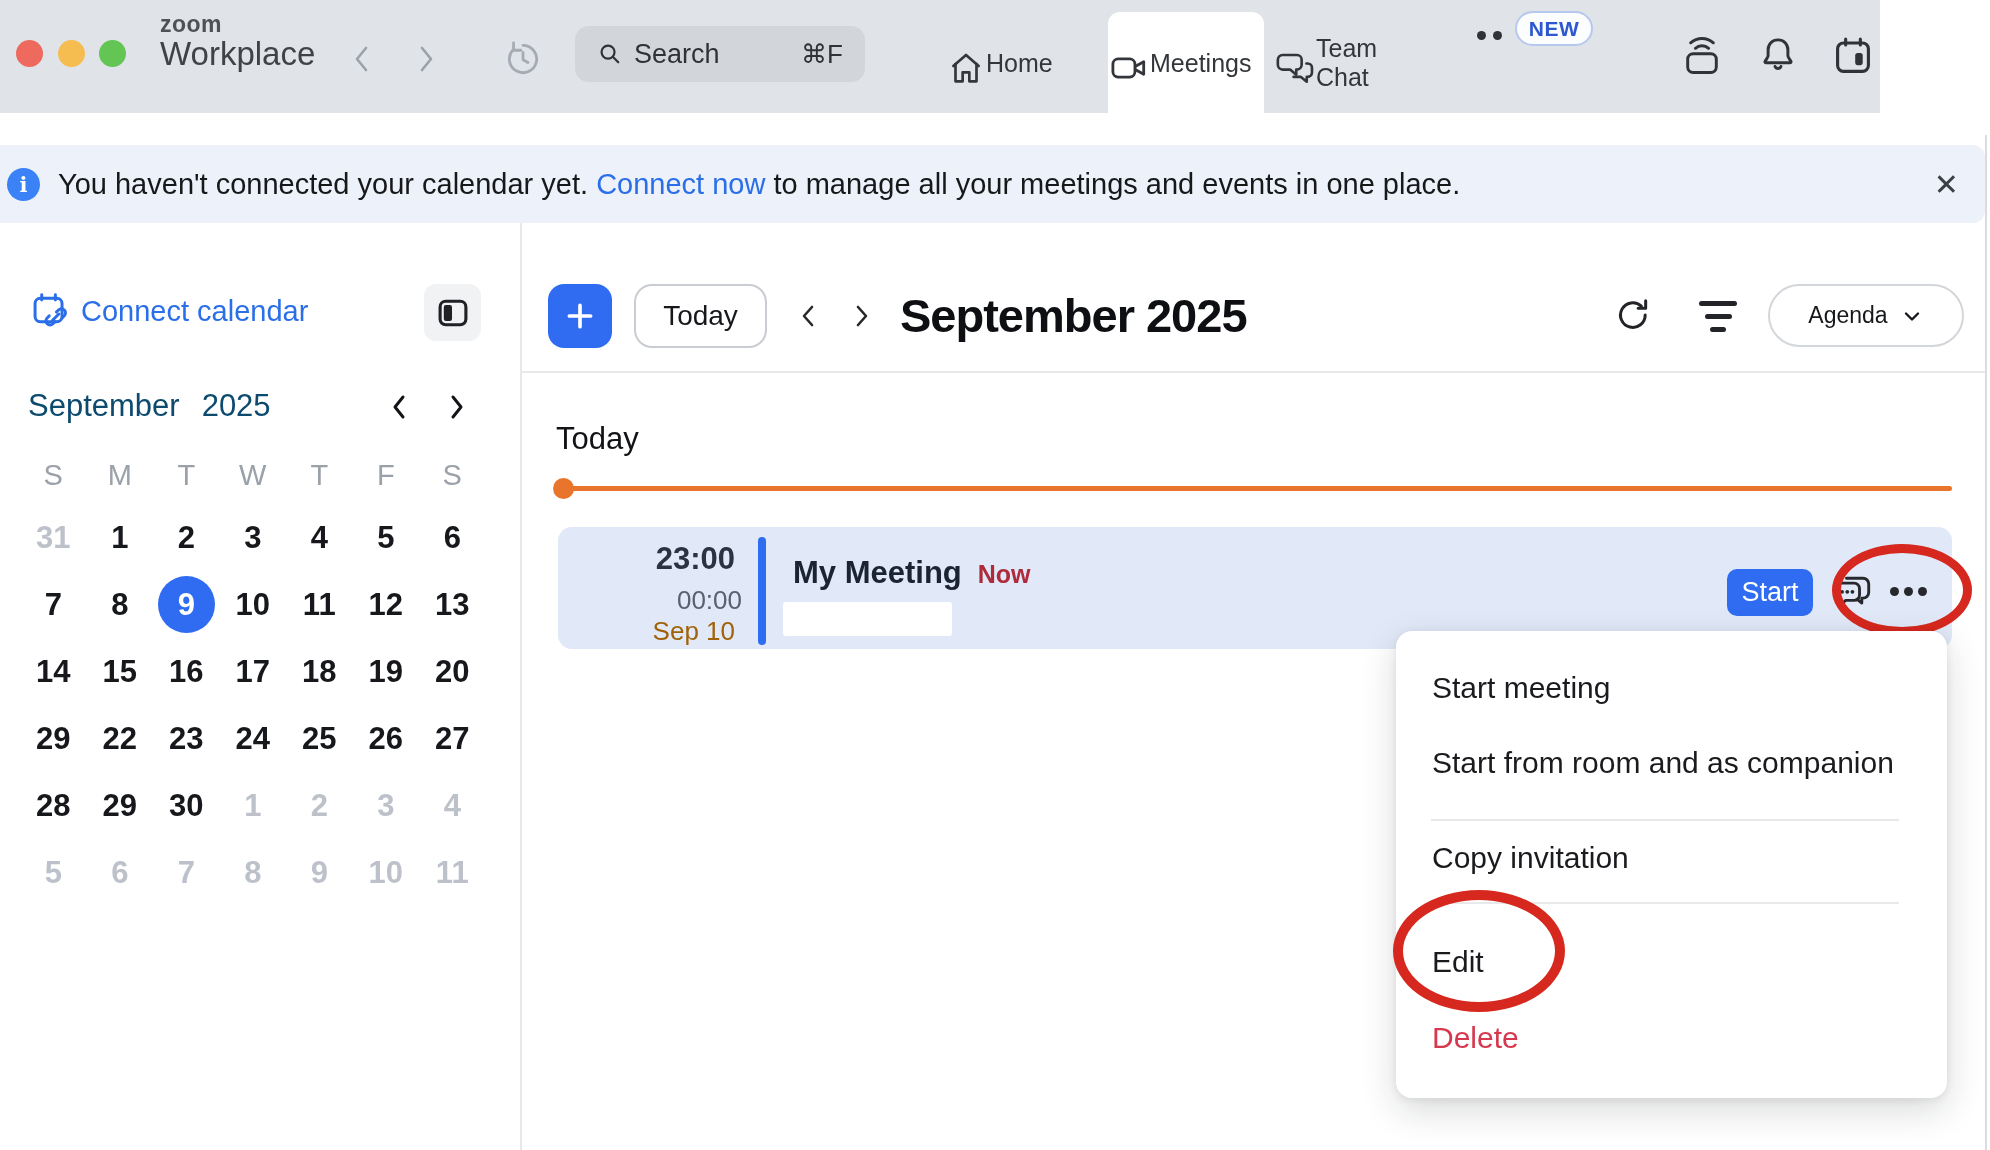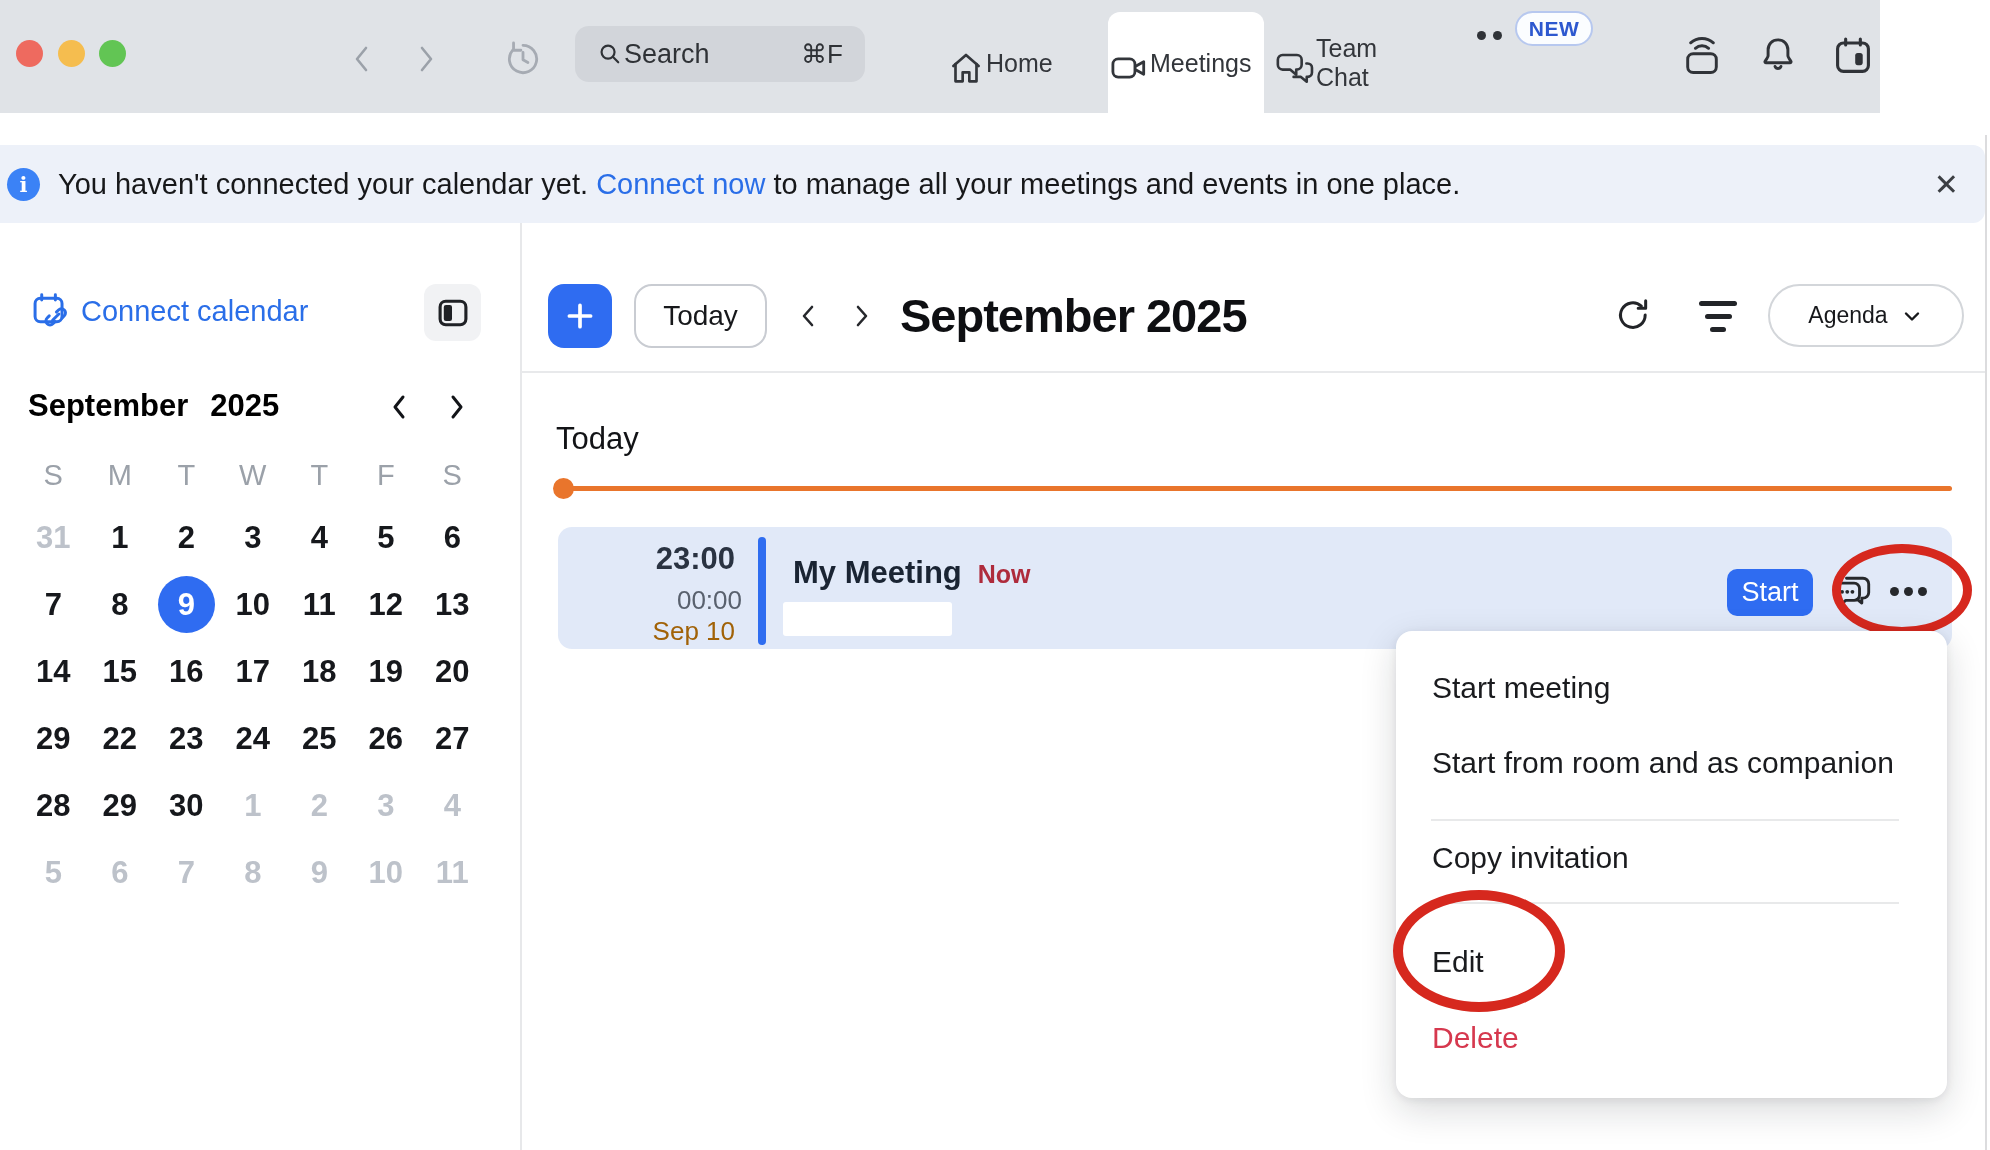--- a/index.html
+++ b/index.html
@@ -15,21 +15,21 @@
   .tl-dot { position:absolute; top:40px; width:27px; height:27px; border-radius:50%; }
   .tl-red{ left:16px; background:#ee6a5f; } .tl-yellow{ left:58px; background:#f5bd4f; } .tl-green{ left:99px; background:#62c554; }
   .logo { position:absolute; left:160px; top:13px; }
   .logo .z { font-size:23px; font-weight:700; color:#4e5156; line-height:1; letter-spacing:.5px; }
   .logo .w { font-size:33px; font-weight:500; color:#3f4247; line-height:1.12; }
   .nav-arrow { position:absolute; top:40px; color:#9ba1a9; }
   .nav-back{ left:350px; } .nav-fwd{ left:414px; }
   .history { position:absolute; left:502px; top:38px; color:#a6abb3; }
   .search { position:absolute; left:575px; top:26px; width:290px; height:56px; border-radius:14px;
             background:#d2d5da; display:flex; align-items:center; padding:0 22px; color:#2f3236; }
-  .search .lbl { font-size:27px; margin-left:1px; }
+  .search .lbl { font-size:27px; margin-left:11px; }
   .search .sc  { margin-left:auto; font-size:26px; }
 
   .tab { position:absolute; top:12px; height:101px; width:150px; display:flex; flex-direction:row;
          align-items:center; color:#33363b; }
   .tab .ticon { margin-top:11px; height:44px; display:flex; align-items:center; }
   .tab .tlabel { font-size:25px; margin-top:1px; }
   .tab-home{ left:946px; } .tab-meetings{ left:1108px; width:156px; background:#fff; border-radius:12px 12px 0 0; }
   .tab-chat{ left:1274px; } .tab-more{ left:1435px; }
   .more-dots { position:absolute; left:1477px; top:31px; display:flex; gap:7px; }
   .more-dots i { width:9px; height:9px; border-radius:50%; background:#303338; }
@@ -51,21 +51,21 @@
 
   .vline-right { position:absolute; left:1985px; top:135px; width:2px; height:1015px; background:#dcdcde; }
   .vline-side  { position:absolute; left:520px;  top:223px; width:2px; height:927px;  background:#e7e8ea; }
 
   
   .connect { position:absolute; left:30px; top:290px; display:flex; align-items:center; color:#2a6ee8; cursor:pointer; }
   .connect .clabel { font-size:29px; font-weight:500; margin-left:9px; }
   .toggle { position:absolute; left:424px; top:284px; width:57px; height:57px; border-radius:12px;
             background:#f1f2f4; display:flex; align-items:center; justify-content:center; color:#1f2125; }
   .mini-title { position:absolute; left:28px; top:388px; display:flex; gap:22px; font-size:31px;
-                font-weight:700; color:#000000; }
+                font-weight:400; color:#0c4a6e; }
   .mini-arrow { position:absolute; top:391px; color:#121418; }
   .mini-prev{ left:388px; } .mini-next{ left:446px; }
   .cal-head { position:absolute; left:20px; top:448px; display:grid; grid-template-columns:repeat(7,66.5px);
               height:54px; justify-items:center; align-items:center; }
   .cal-h { font-size:29px; font-weight:500; color:#9ba1a9; }
   .cal-days { position:absolute; left:20px; top:504px; display:grid; grid-template-columns:repeat(7,66.5px);
               grid-auto-rows:67px; justify-items:center; align-items:center; }
   .cal-c { font-size:31px; font-weight:700; color:#16181c; cursor:pointer; }
   .cal-c.muted { color:#bdc2ca; font-weight:600; }
   .cal-c .sel { width:57px; height:57px; border-radius:50%; background:#2f6cf1; color:#fff;
@@ -126,20 +126,24 @@
            border:10px solid #d6281e; border-radius:50%; z-index:30; }
 </style>
 </head>
 <body>
 
 <div class="header">
   <span class="tl-dot tl-red"></span>
   <span class="tl-dot tl-yellow"></span>
   <span class="tl-dot tl-green"></span>
 
+  <div class="logo">
+    <div class="z">zoom</div>
+    <div class="w">Workplace</div>
+  </div>
 
   <span class="nav-arrow nav-back">
     <svg width="24" height="38" viewBox="0 0 24 38" fill="none" stroke="currentColor" stroke-width="2.6" stroke-linecap="round" stroke-linejoin="round">
         <path d="M16 8 7 19l9 11"></path>
       </svg>
   </span>
   <span class="nav-arrow nav-fwd">
     <svg width="24" height="38" viewBox="0 0 24 38" fill="none" stroke="currentColor" stroke-width="2.6" stroke-linecap="round" stroke-linejoin="round">
         <path d="M8 8l9 11-9 11"></path>
       </svg>

